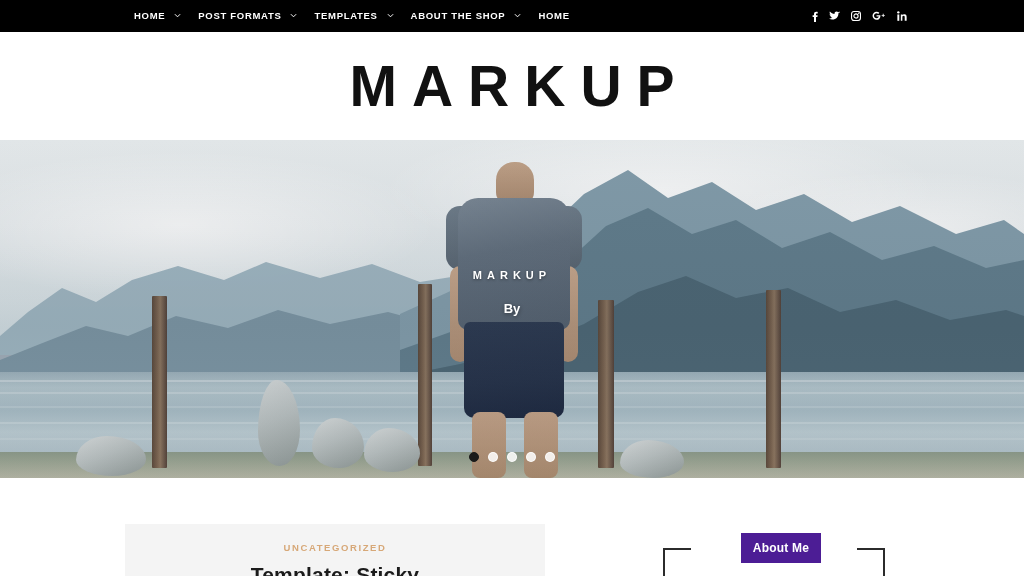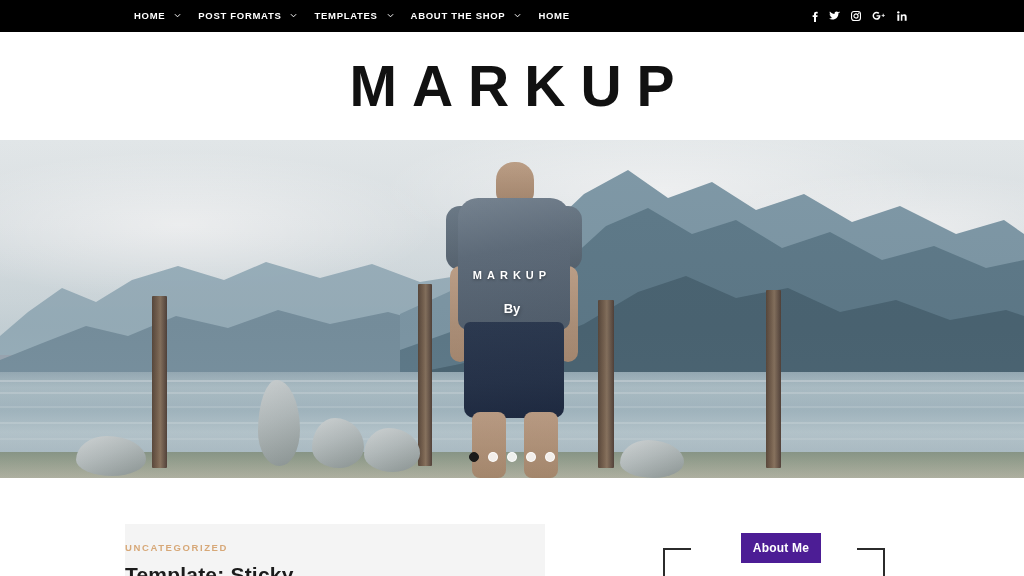--- a/index.html
+++ b/index.html
@@ -204,21 +204,21 @@
 
   
   .content {
     position:absolute; top:478px; left:0; width:1024px; height:98px;
     background:#ffffff;
   }
   .post-card {
     position:absolute; left:125px; top:46px;
     width:420px; height:52px;
     background:#f4f4f4;
-    text-align:left;
+    text-align:center;
     padding-top:18px;
   }
   .post-cat {
     color:#d7a878;
     font-size:9.5px;
     font-weight:bold;
     letter-spacing:1.6px;
     cursor:pointer;
   }
   .post-title {

